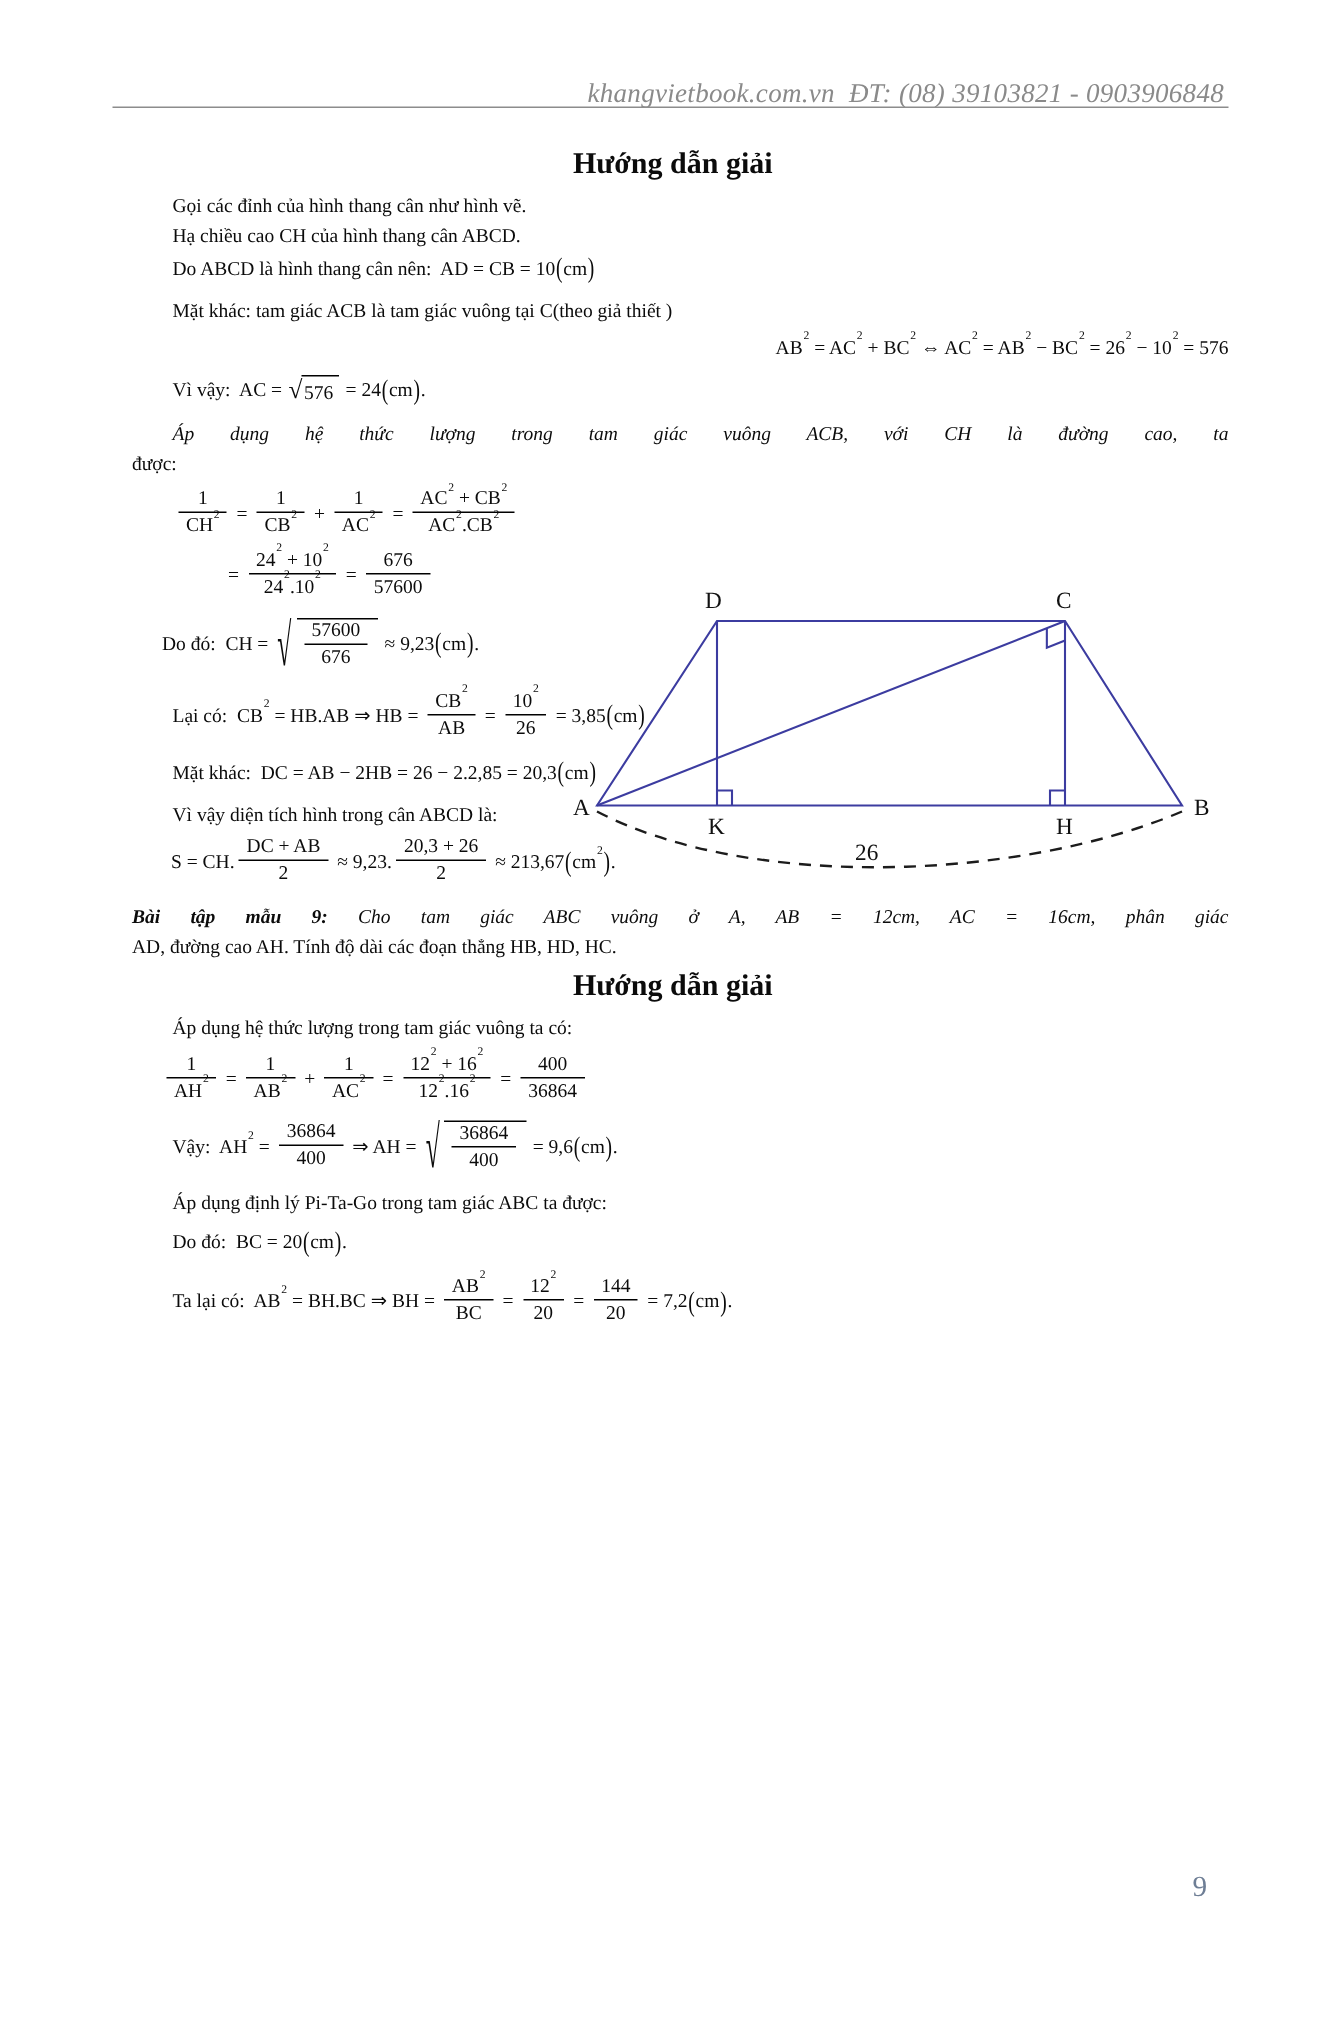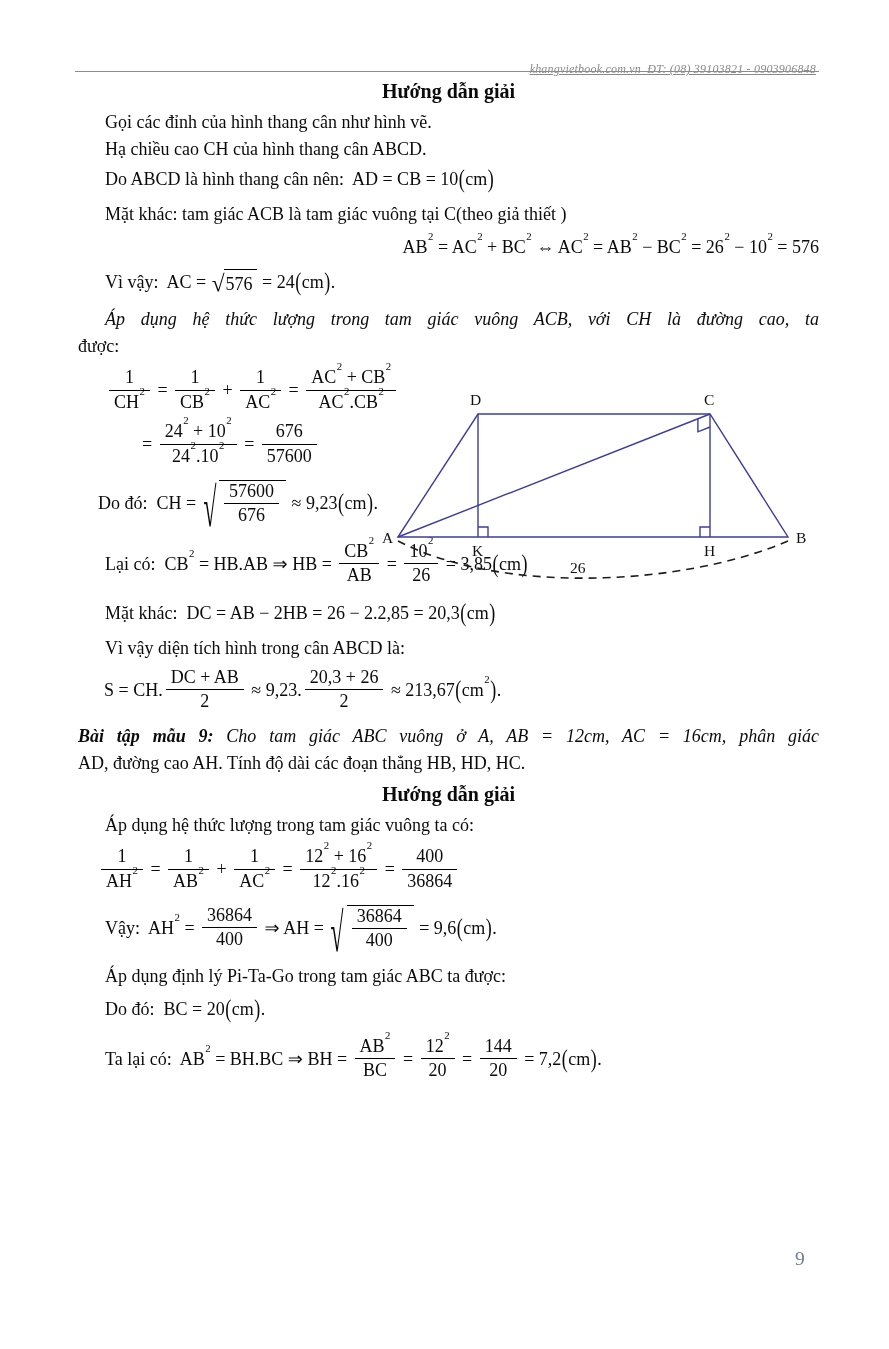--- a/index.html
+++ b/index.html
@@ -1,23 +1,23 @@
 <!DOCTYPE html>
 <html style="--header-text: #8a8a8a; --diagram-stroke: #3c3ca0; --page-number: #6e7e95;"><head>
 <meta charset="utf-8">
 <style>
   html,body{margin:0;padding:0;background:#ffffff;}
   .page{position:relative;width:889px;height:1349px;background:#ffffff;
         font-family:"Liberation Serif",serif;color:#0b0b0b;overflow:hidden;}
-  .header{position:absolute;top:62px;left:80px;right:73px;text-align:right;
-          font-style:italic;font-size:12px;letter-spacing:.2px;
-          color:var(--header-text,#8a8a8a);text-decoration:underline;}
+  .header{position:absolute;top:52px;left:80px;right:73px;text-align:right;
+          font-style:italic;font-size:18px;letter-spacing:.2px;
+          color:var(--header-text,#8a8a8a);}
   .rule{position:absolute;top:71px;left:75px;right:70px;border-top:1.5px solid #8c8c8c;}
-  .content{position:absolute;top:74px;left:78px;width:741px;}
-  .line{font-size:18px;line-height:1.5;}
+  .content{position:absolute;top:92px;left:78px;width:741px;}
+  .line{font-size:13px;line-height:1.5;margin-left:10px;}
   .indent{padding-left:27px;}
   .title{text-align:center;font-weight:bold;font-size:20px;margin:2px 0 3px;}
   .bold{font-weight:bold;}
   .j{text-align:justify;text-align-last:justify;font-style:italic;}
   sup{font-size:.6em;line-height:0;position:relative;top:-.55em;margin-left:.5px;}
   .frac{display:inline-block;vertical-align:middle;text-align:center;margin:0 3px;
         position:relative;top:-2px;}
   .num,.den{display:block;line-height:1.3;padding:0 5px;}
   .den{border-top:1.4px solid #000;}
   .sqrt{display:inline-flex;align-items:center;vertical-align:middle;margin:0 1px;}

